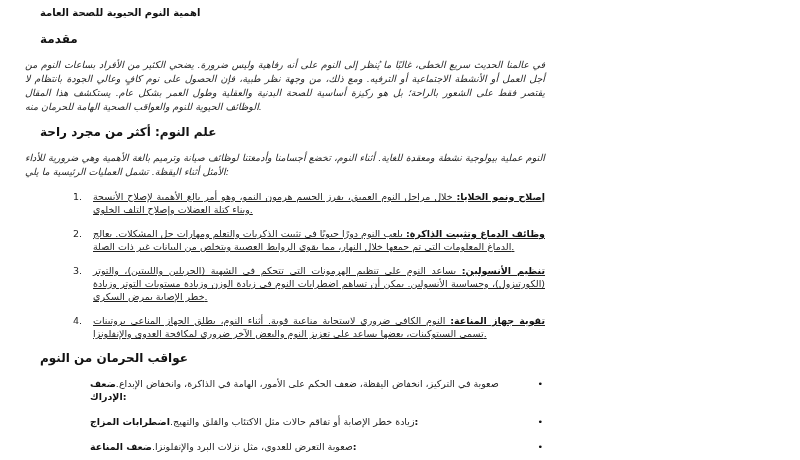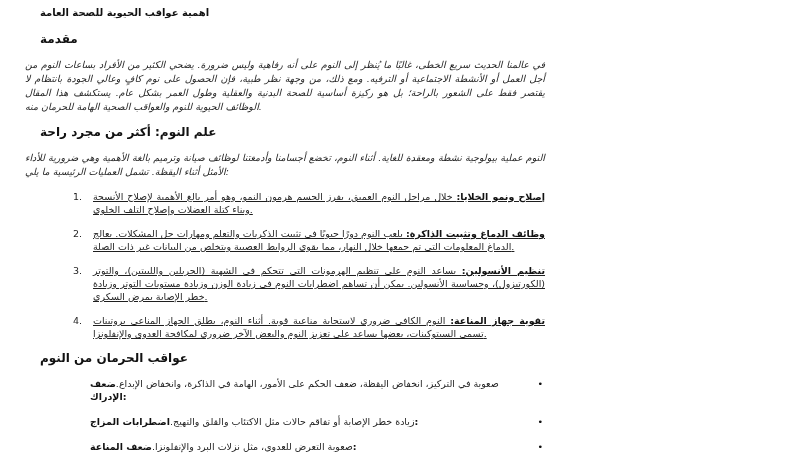--- a/index.html
+++ b/index.html
@@ -79,21 +79,21 @@
     line-height: 13px;
     color: #111;
   }
   .lead { font-weight: bold; color: #111; }
 </style>
 </head>
 <body>
 
 <div class="doc">
 
-  <div class="doc-title">اهمية عواقب الحيوية للصحة العامة</div>
+  <div class="doc-title">اهمية النوم الحيوية للصحة العامة</div>
 
   <div class="sec-heading">مقدمة</div>
 
   <p class="para">في عالمنا الحديث سريع الخطى، غالبًا ما يُنظر إلى النوم على أنه رفاهية وليس ضرورة. يضحي الكثير من الأفراد بساعات النوم من أجل العمل أو الأنشطة الاجتماعية أو الترفيه. ومع ذلك، من وجهة نظر طبية، فإن الحصول على نوم كافٍ وعالي الجودة بانتظام لا يقتصر فقط على الشعور بالراحة؛ بل هو ركيزة أساسية للصحة البدنية والعقلية وطول العمر بشكل عام. يستكشف هذا المقال الوظائف الحيوية للنوم والعواقب الصحية الهامة للحرمان منه.</p>
 
   <div class="sec-heading">علم النوم: أكثر من مجرد راحة</div>
 
   <p class="para">النوم عملية بيولوجية نشطة ومعقدة للغاية. أثناء النوم، تخضع أجسامنا وأدمغتنا لوظائف صيانة وترميم بالغة الأهمية وهي ضرورية للأداء الأمثل أثناء اليقظة. تشمل العمليات الرئيسية ما يلي:</p>
 
   <div class="num-list">

